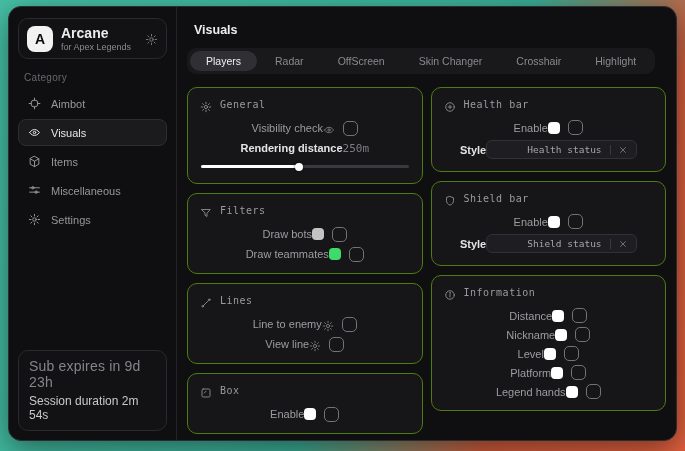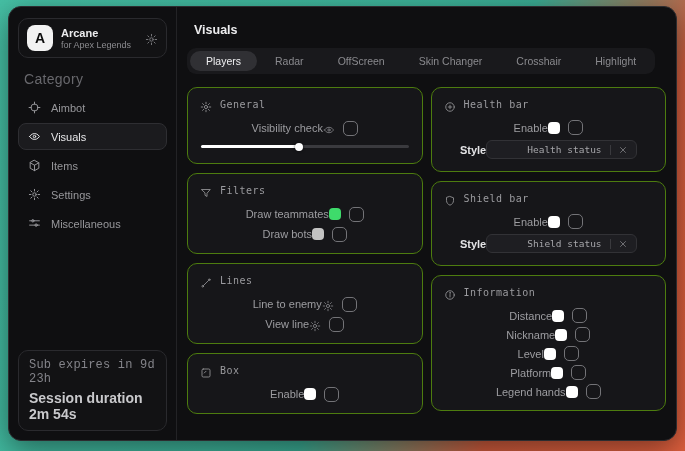--- a/index.html
+++ b/index.html
@@ -12,33 +12,33 @@
     display:flex; overflow:hidden; box-shadow:0 8px 30px rgba(0,0,0,.45); }
 
   
   .sidebar { width:168px; flex:0 0 168px; border-right:1px solid #232326;
     display:flex; flex-direction:column; padding:11px 9px 9px 9px; }
   .logo-card { display:flex; align-items:center; gap:8px; border:1px solid #2a2a2e;
     border-radius:10px; padding:6px 8px; background:#121214; }
   .logo-badge { width:26px; height:26px; background:#f2f2f2; border-radius:8px;
     color:#0c0c0c; font-weight:bold; font-size:14px; display:flex; align-items:center; justify-content:center; }
   .logo-text { display:flex; flex-direction:column; gap:1px; }
-  .app-name { font-size:11px; font-weight:bold; color:#ececee; }
+  .app-name { font-size:14px; font-weight:bold; color:#ececee; }
   .app-sub { font-size:9px; color:#8b8b8f; }
   .logo-gear { margin-left:auto; width:13px; height:13px; color:#77777b; cursor:pointer; }
-  .category { font-size:14px; color:#68686d; margin:13px 6px 7px 6px; letter-spacing:.3px; }
+  .category { font-size:10px; color:#68686d; margin:13px 6px 7px 6px; letter-spacing:.3px; }
   .nav { display:flex; flex-direction:column; gap:2px; }
   .nav-item { display:flex; align-items:center; gap:10px; height:27px; padding:0 9px;
     color:#97979b; font-size:11px; border:1px solid transparent; border-radius:8px; cursor:pointer; }
   .nav-item.active { background:#1b1b1e; border-color:#2e2e32; color:#e7e7e9; }
   .nav-icon { width:13px; height:13px; flex:0 0 13px; }
   .sidebar-footer { margin-top:auto; border:1px solid #2a2a2e; border-radius:10px;
     padding:7px 10px 8px 10px; background:#121214; }
-  .sub-line { font-family:Liberation Mono, monospace; font-size:12px; color:#84848a; letter-spacing:.2px; }
-  .session-line { font-size:14px; color:#c9c9cc; margin-top:4px;font-weight:bold; }
+  .sub-line { font-family:Liberation Sans, sans-serif; font-size:14px; color:#84848a; letter-spacing:.2px; }
+  .session-line { font-size:12px; color:#c9c9cc; margin-top:4px; }
 
   
   .main { flex:1; padding:14px 10px 0 10px; display:flex; flex-direction:column; }
   .page-title { font-size:12.5px; font-weight:bold; color:#ececee; margin:2px 0 11px 7px; }
   .tabs { display:inline-flex; align-self:flex-start; background:#19191c; border-radius:9px;
     padding:3px; gap:2px; margin-bottom:13px; }
   .tab { font-family:"Liberation Sans", sans-serif; font-size:10.5px; color:#8a8a8e;
     background:transparent; border:none; padding:4px 16px; border-radius:10px; cursor:pointer; }
   .tab.active { background:#303034; color:#f0f0f2; }
 
@@ -121,35 +121,35 @@
             <svg viewBox="0 0 24 24">
                 <path d="M12 2.5l8 4.5v10l-8 4.5-8-4.5V7z"></path>
                 <path d="M4 7l8 4.5L20 7M12 11.5v10"></path>
               </svg>
           </span>
           <span>Items</span>
         </div>
         <div class="nav-item">
           <span class="nav-icon">
             <svg viewBox="0 0 24 24">
-                <circle cx="12" cy="12" r="3.2"></circle>
-                <path d="M12 2.5v3M12 18.5v3M2.5 12h3M18.5 12h3M5.2 5.2l2.1 2.1M16.7 16.7l2.1 2.1M18.8 5.2l-2.1 2.1M7.3 16.7l-2.1 2.1"></path>
-              </svg>
-          </span>
-          <span>Settings</span>
-        </div>
-        <div class="nav-item">
-          <span class="nav-icon">
-            <svg viewBox="0 0 24 24">
                 <path d="M3 7h18M3 15h18"></path>
                 <circle cx="9" cy="7" r="2.2"></circle>
                 <circle cx="15" cy="15" r="2.2"></circle>
               </svg>
           </span>
           <span>Miscellaneous</span>
+        </div>
+        <div class="nav-item">
+          <span class="nav-icon">
+            <svg viewBox="0 0 24 24">
+                <circle cx="12" cy="12" r="3.2"></circle>
+                <path d="M12 2.5v3M12 18.5v3M2.5 12h3M18.5 12h3M5.2 5.2l2.1 2.1M16.7 16.7l2.1 2.1M18.8 5.2l-2.1 2.1M7.3 16.7l-2.1 2.1"></path>
+              </svg>
+          </span>
+          <span>Settings</span>
         </div>
       </nav>
 
       <div class="sidebar-footer">
         <div class="sub-line">Sub expires in 9d 23h</div>
         <div class="session-line">Session duration 2m 54s</div>
       </div>
     </aside>
 
     <main class="main">
@@ -183,46 +183,50 @@
               <span class="trail">
                 <span class="mini-icon">
                   <svg viewBox="0 0 24 24">
                       <path d="M3 12s3.2-5.5 9-5.5S21 12 21 12s-3.2 5.5-9 5.5S3 12 3 12z"></path>
                       <circle cx="12" cy="12" r="2.3"></circle>
                     </svg>
                 </span>
                 <span class="checkbox"></span>
               </span>
             </div>
+            <div class="row">
+              <span class="row-label bright">Rendering distance</span>
+              <span class="row-value">250m</span>
+            </div>
             <div class="slider">
               <div class="slider-fill" style="width: 47%;"></div>
               <div class="slider-thumb" style="left: 47%;"></div>
             </div>
           </section>
 
           <section class="card">
             <div class="card-header">
               <span class="card-icon">
                 <svg viewBox="0 0 24 24">
                     <path d="M3.5 5h17l-6.5 7.5V19l-4-2.5v-4z"></path>
                   </svg>
               </span>
               <span class="card-title">Filters</span>
             </div>
             <div class="row">
+              <span class="row-label">Draw bots</span>
+              <span class="trail">
+                <span class="swatch" style="background-color: rgb(195, 195, 195);"></span>
+                <span class="checkbox"></span>
+              </span>
+            </div>
+            <div class="row">
               <span class="row-label">Draw teammates</span>
               <span class="trail">
                 <span class="swatch" style="background-color: rgb(62, 219, 107);"></span>
-                <span class="checkbox"></span>
-              </span>
-            </div>
-            <div class="row">
-              <span class="row-label">Draw bots</span>
-              <span class="trail">
-                <span class="swatch" style="background-color: rgb(195, 195, 195);"></span>
                 <span class="checkbox"></span>
               </span>
             </div>
           </section>
 
           <section class="card">
             <div class="card-header">
               <span class="card-icon">
                 <svg viewBox="0 0 24 24">
                     <path d="M7 17L17 7"></path>

